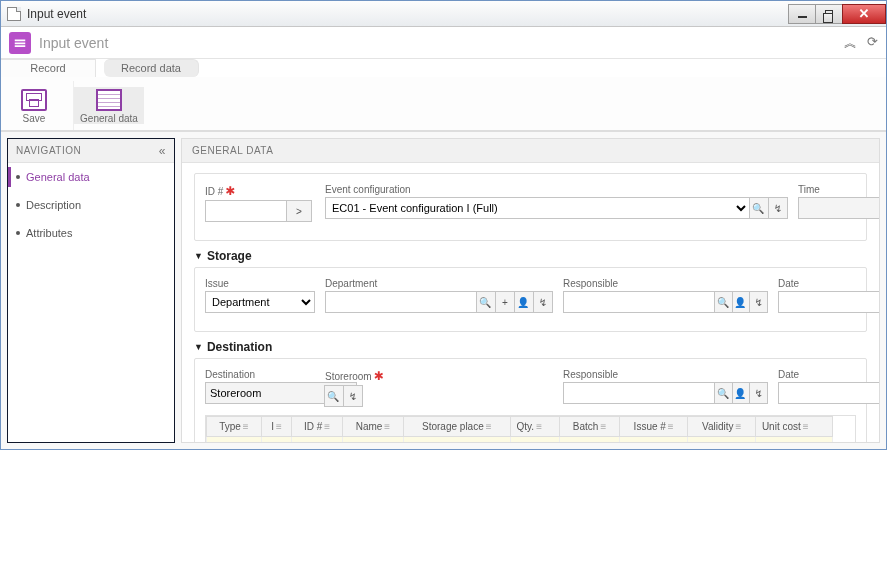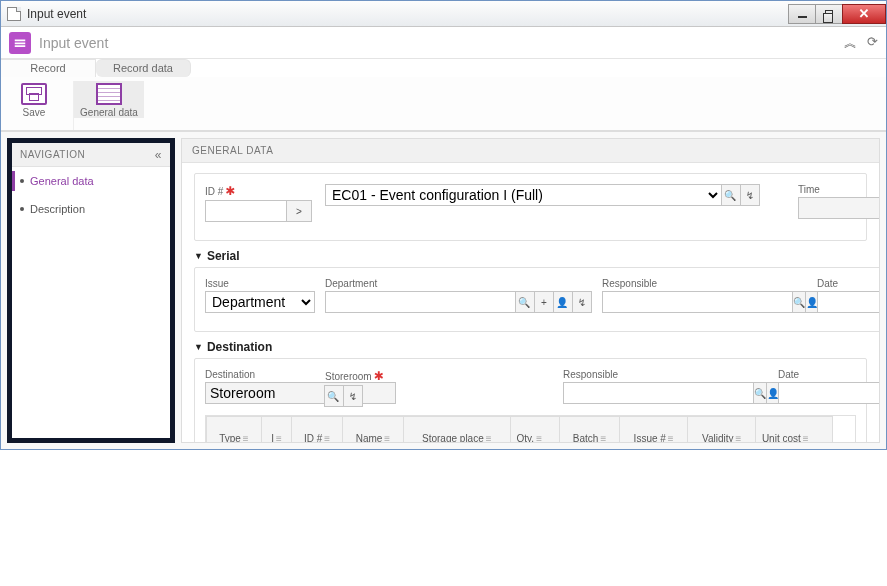--- a/index.html
+++ b/index.html
@@ -20,71 +20,71 @@
 
 
 .app-header { height: 32px; display:flex; align-items:center; padding:0 8px; border-bottom:1px solid #e4e4e4; }
 .app-header .app-icon { width:22px; height:22px; background:#b64fc8; border-radius:3px; display:flex; align-items:center; justify-content:center; }
 .app-header .app-icon svg{width:14px;height:14px;fill:#fff;}
 .app-header .app-title { margin-left:8px; font-size:14px; color:#999; }
 .app-header .right-controls{margin-left:auto;display:flex;gap:10px;color:#777;font-size:13px;}
 .app-header .right-controls span{cursor:pointer;}
 
 
-.ribbon-tabs{height:18px;display:flex;font-size:11px;color:#6a6a6a;}
+.ribbon-tabs{height:18px;display:flex;font-size:11px;color:#6a6a6a;gap:8px;}
 .ribbon-tabs .tab{width:95px;text-align:center;line-height:17px;border-top:1px solid #e4e4e4;border-right:1px solid #e4e4e4;background:#fcfcfc;}
 .ribbon-tabs .tab.active{background:#ececec;border-radius:6px;}
 
 .ribbon{height:54px;border-bottom:1px solid #ddd;background:#fdfdfd;display:flex;align-items:flex-start;padding:4px 4px 0;}
-.ribbon .grp{display:flex;gap:10px;padding-right:10px;border-right:1px solid #eee;height:100%;align-items:flex-start;}
+.ribbon .grp{display:flex;gap:10px;padding-right:10px;border-right:1px solid #eee;height:100%;align-items:center;}
 .ribbon .rbtn{display:flex;flex-direction:column;align-items:center;font-size:10px;color:#6a6a6a;width:58px;cursor:pointer;padding-top:2px;}
 .ribbon .rbtn.sel{background:#ececec;}
 .ribbon .rbtn .ic{width:26px;height:22px;margin-bottom:2px;display:flex;align-items:center;justify-content:center;}
 .ic.save{border:2px solid #8e3fa5;border-radius:2px;position:relative;background:#fff;}
 .ic.save::before{content:"";position:absolute;top:2px;left:3px;right:3px;height:6px;background:#fff;border:1px solid #8e3fa5;}
 .ic.save::after{content:"";position:absolute;bottom:2px;left:6px;width:8px;height:6px;border:1px solid #8e3fa5;}
 .ic.form{border:2px solid #8e3fa5;background:repeating-linear-gradient(#fff,#fff 3px,#c9a6d3 3px,#c9a6d3 4px);}
 .ribbon .rbtn.small{width:70px;}
 
 
 .content{flex:1;display:flex;border-top:1px solid #ddd;background:#f8f8f8;min-height:0;}
 
 
-.nav-panel{width:168px;border:5px solid #0f172a;background:#fff;margin:6px 0 6px 6px;display:flex;flex-direction:column;font-size:11px;color:#555;}
+.nav-panel{width:168px;border:1px solid #0f172a;background:#fff;margin:6px 0 6px 6px;display:flex;flex-direction:column;font-size:11px;color:#555;}
 .nav-head{height:24px;background:#f1f1f1;border-bottom:1px solid #e2e2e2;display:flex;align-items:center;padding:0 8px;letter-spacing:.5px;font-size:10px;color:#777;}
 .nav-head .coll{margin-left:auto;font-size:12px;}
 .nav-item{padding:8px 10px 8px 18px;position:relative;cursor:pointer;}
 .nav-item .dot{position:absolute;left:8px;top:12px;width:4px;height:4px;border-radius:50%;background:#555;}
 .nav-item.active{color:#8e3fa5;}
 .nav-item.active::before{content:"";position:absolute;left:0;top:4px;bottom:4px;width:3px;background:#8e3fa5;}
 
 
 .form-panel{flex:1;margin:6px;border:1px solid #ddd;background:#fff;overflow-y:auto;font-size:11px;color:#333;}
 .form-head{height:24px;background:#f1f1f1;border-bottom:1px solid #e2e2e2;padding:0 10px;display:flex;align-items:center;font-size:10px;color:#777;letter-spacing:.5px;}
 .form-body{padding:10px 12px;}
 .row{display:flex;gap:10px;margin-bottom:8px;}
 .field{display:flex;flex-direction:column;gap:2px;}
 .field label{font-size:10px;color:#666;display:flex;align-items:center;gap:2px;}
 .req{color:#d33;font-size:12px;}
 .ctrl{display:flex;align-items:stretch;height:22px;}
-.ctrl input,.ctrl select{border:1px solid #c4c4c4;background:#fff;font-size:14px;padding:0 4px;height:22px;outline:none;}
+.ctrl input,.ctrl select{border:1px solid #c4c4c4;background:#fff;font-size:11px;padding:0 4px;height:22px;outline:none;}
 .ctrl select{padding:0 2px;}
 .ctrl input[readonly]{background:#f4f4f4;}
 .iconbtn{width:20px;height:22px;border:1px solid #c4c4c4;background:#f4f4f4;display:flex;align-items:center;justify-content:center;font-size:10px;color:#555;cursor:pointer;margin-left:-1px;}
 .flex1{flex:1;}
 
 .sect-title{font-weight:bold;font-size:12px;margin:6px 0 4px;color:#222;display:flex;align-items:center;gap:4px;}
 .sect-title .tri{font-size:9px;}
 
 fieldset{border:1px solid #e0e0e0;border-radius:2px;padding:10px;margin-bottom:8px;}
 
 
 .tbl-wrap{display:flex;gap:4px;align-items:flex-start;margin-top:8px;border:1px solid #e0e0e0;}
 table{border-collapse:collapse;width:100%;font-size:10px;table-layout:auto;}
-thead th{background:#f4f4f4;border:1px solid #ddd;padding:16px 6px;font-weight:normal;color:#555;white-space:nowrap;}
+thead th{background:#f4f4f4;border:1px solid #ddd;padding:4px 6px;font-weight:normal;color:#555;white-space:nowrap;}
 thead th .s{color:#aaa;margin-left:2px;}
 tbody tr.blank td{height:22px;background:#fdfbe3;border:1px solid #eee;}
 tbody .filler td{height:120px;border:1px solid #eee;background:#fff;}
 .tbl-side{width:18px;display:flex;flex-direction:column;align-items:center;gap:10px;padding-top:40px;color:#bbb;font-size:14px;}
 .tbl-side span{cursor:pointer;}
 .tbl-side .ref{color:#333;font-weight:bold;}
 th.right{text-align:left;}
 </style>
 </head>
 <body>
@@ -148,20 +148,24 @@
         <span class="coll">«</span>
       </div>
       <div class="nav-item active">
         <span class="dot"></span>
         <span>General data</span>
       </div>
       <div class="nav-item">
         <span class="dot"></span>
         <span>Description</span>
       </div>
+      <div class="nav-item">
+        <span class="dot"></span>
+        <span>Attributes</span>
+      </div>
     </div>
 
     <div class="form-panel">
       <div class="form-head">
         <span>GENERAL DATA</span>
       </div>
       <div class="form-body">
 
         <fieldset>
         <div class="row">
@@ -169,40 +173,41 @@
             <label>
                   <span>ID #</span>
                   <span class="req">✱</span>
                 </label>
             <div class="ctrl">
               <input style="width: 82px;" value="">
               <span class="iconbtn" style="width:26px;">&gt;</span>
             </div>
           </div>
           <div class="field flex1">
+            <label>Event configuration</label>
             <div class="ctrl">
               <select class="flex1">
                 <option>EC01 - Event configuration I (Full)</option>
               </select>
               <span class="iconbtn">🔍</span>
               <span class="iconbtn">↯</span>
             </div>
           </div>
-          <div class="field" style="width:58px;margin-left:28px;">
+          <div class="field" style="width:58px;">
             <label>Time</label>
             <div class="ctrl">
                   <input class="flex1" readonly="" value="" style="">
                 </div>
           </div>
         </div>
         </fieldset>
 
         <div class="sect-title">
           <span class="tri">▼</span>
-          <span>Serial</span>
+          <span>Storage</span>
         </div>
         <fieldset>
         <div class="row">
           <div class="field" style="width:110px;">
             <label>Issue</label>
             <div class="ctrl">
                   <select class="flex1"><option>Department</option></select>
                 </div>
           </div>
           <div class="field flex1">

